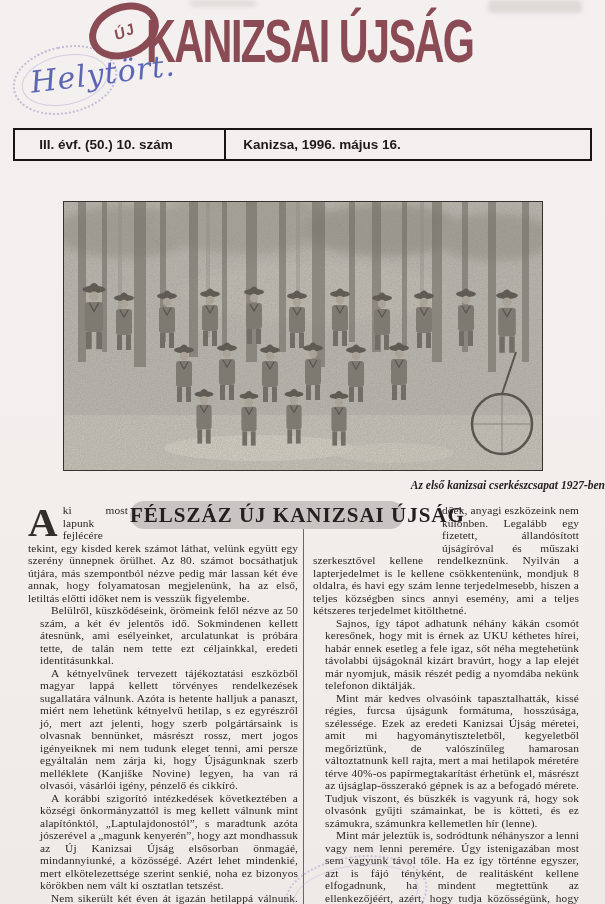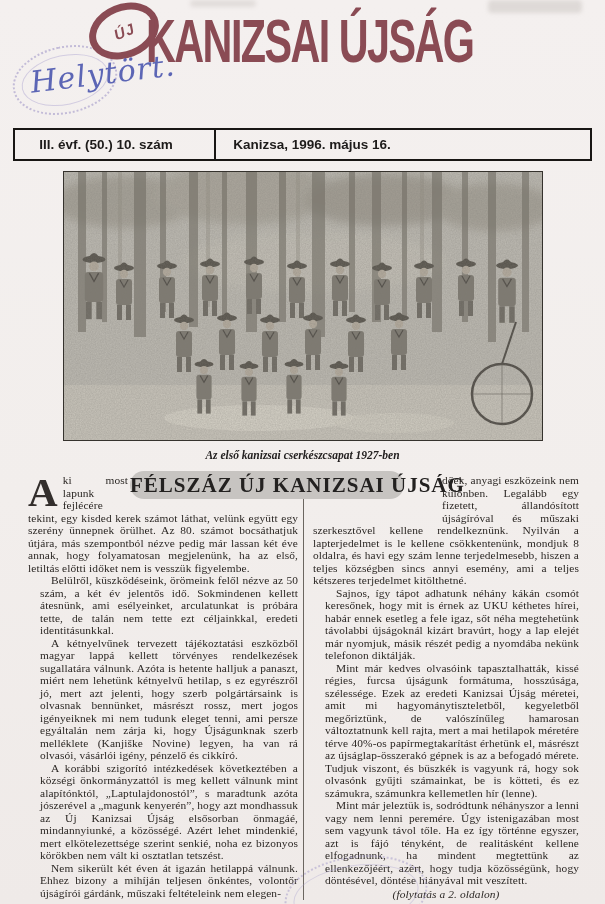--- a/index.html
+++ b/index.html
@@ -41,29 +41,29 @@
   .masthead-subtitle{
     position:absolute;left:0;right:0;top:96px;text-align:center;
     font-family:"Liberation Sans",sans-serif;font-weight:bold;font-size:17px;
     letter-spacing:7px;word-spacing:13px;color:#37322f;
   }
 
   
   .info-bar{
     margin:4px 13px 0 13px;height:29px;border:2px solid #181614;
     display:flex;align-items:stretch;
-    font-family:"Liberation Sans",sans-serif;font-weight:bold;font-size:13.5px;color:#1d1b1a;
+    font-family:"Liberation Sans",sans-serif;font-weight:bold;font-size:13.5px;color:#1d1b1a;gap:10px;
   }
   .info-bar .cell{display:flex;align-items:center;justify-content:center;}
   .cell.c1{width:182px;}
   .cell.c2{width:192px;border-left:2px solid #181614;margin-left:17px;}
   .cell.c3{flex:1;border-left:2px solid #181614;}
 
   
-  .photo-figure{margin:10px 0 0 0;text-align:center;}
+  .photo-figure{margin:40px 0 0 0;text-align:right;}
   .photo-frame{
     width:478px;height:268px;margin:0 auto;border:1px solid #35322d;
     box-shadow:inset 0 0 18px rgba(40,38,34,.35);background:#bdbab2;
   }
   .photo-frame svg{display:block;width:100%;height:100%;}
   .photo-caption{
     margin-top:8px;font-weight:bold;font-style:italic;font-size:11.5px;color:#232020;
   }
 
   

